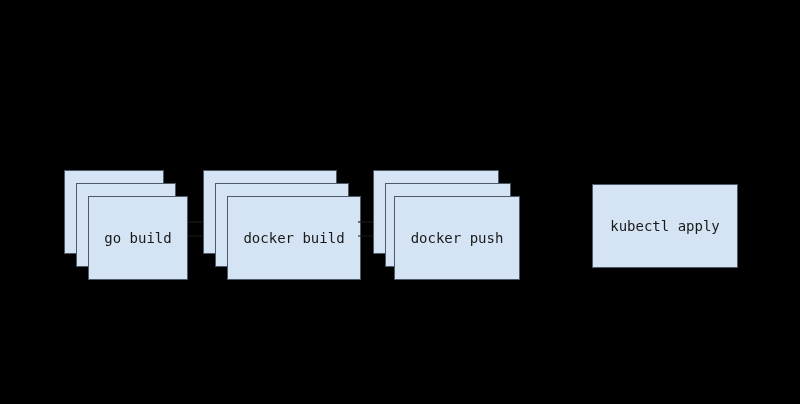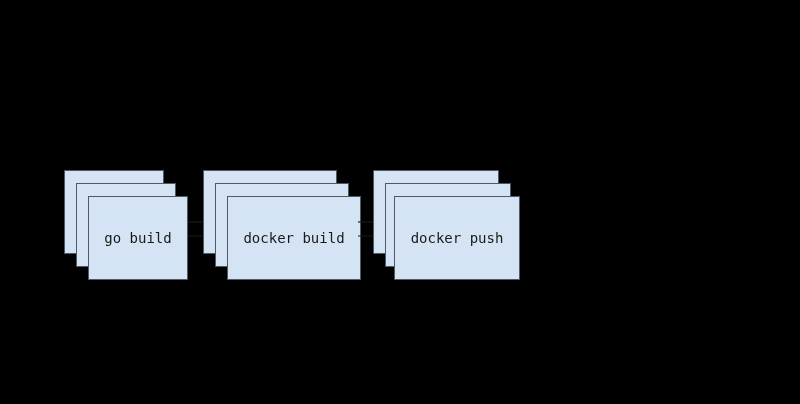--- a/index.html
+++ b/index.html
@@ -97,14 +97,17 @@
   <div class="node-box stack-layer-back" style="left:373px; top:170px; width:126px; height:84px; z-index:9;">
     <span class="node-label">docker push</span>
   </div>
   <div class="node-box stack-layer-mid" style="left:385px; top:183px; width:126px; height:84px; z-index:10;">
     <span class="node-label">docker push</span>
   </div>
   <div class="node-box stack-layer-front" style="left:394px; top:196px; width:126px; height:84px; z-index:11;">
     <span class="node-label">docker push</span>
   </div>
 
+  <div class="node-box" style="left:592px; top:184px; width:146px; height:84px; z-index:12;">
+    <span class="node-label">kubectl apply</span>
+  </div>
 
 </div>
 
 </body></html>

